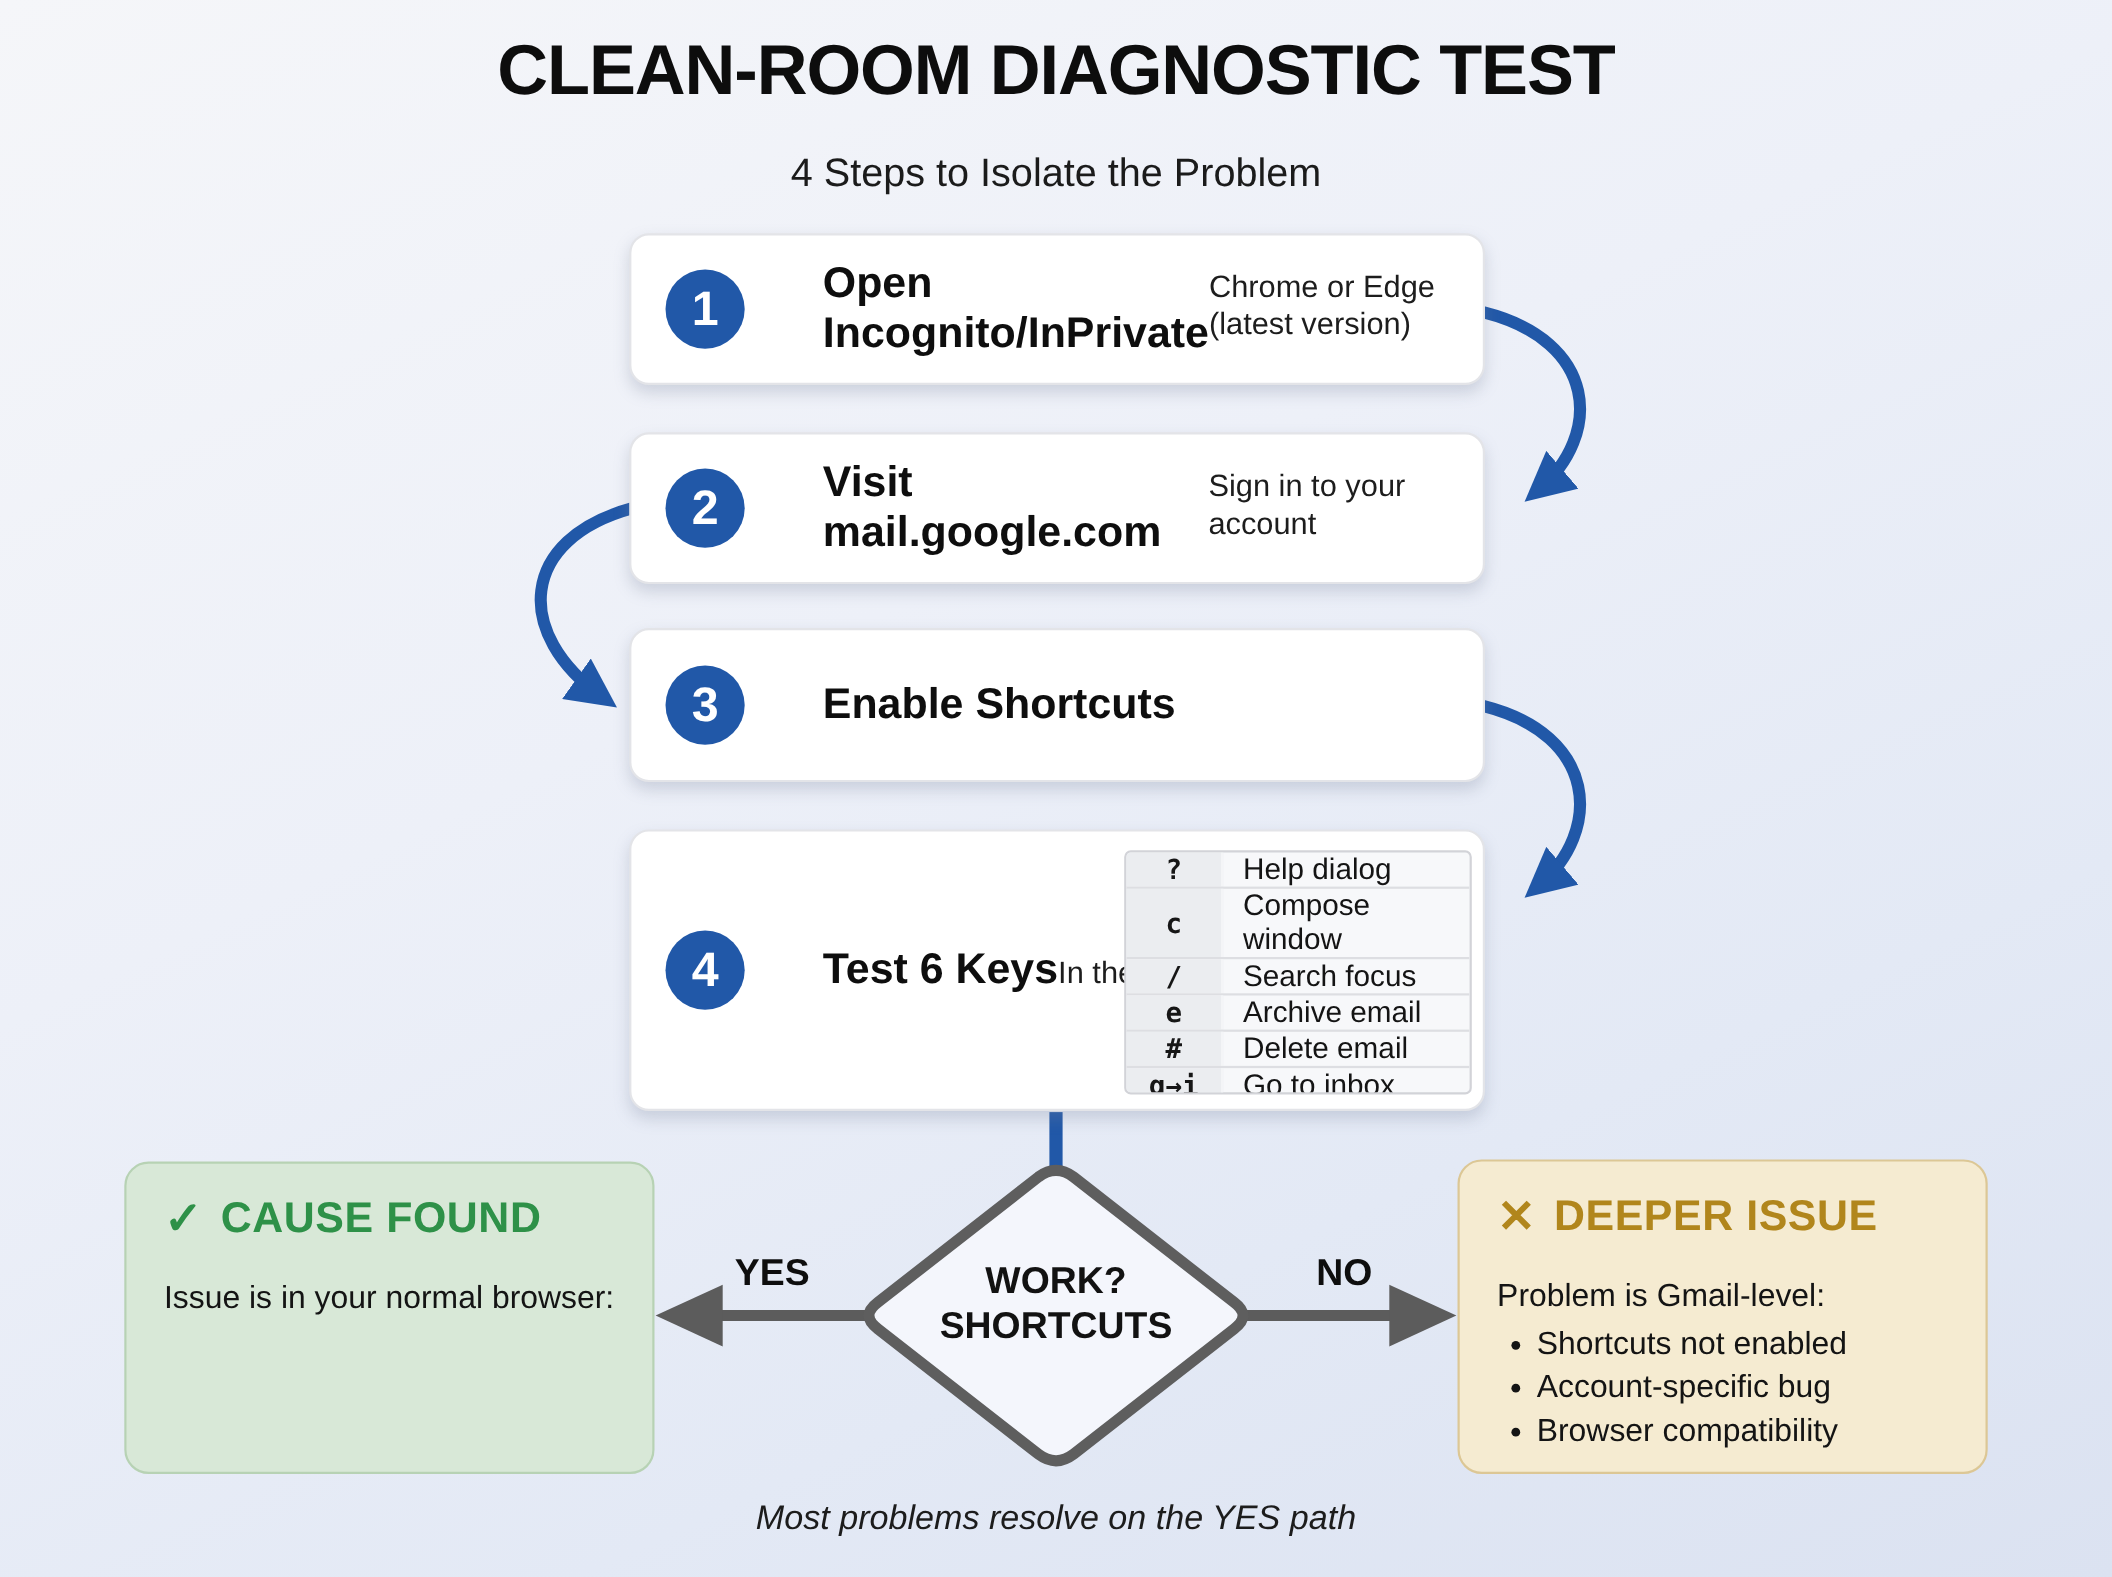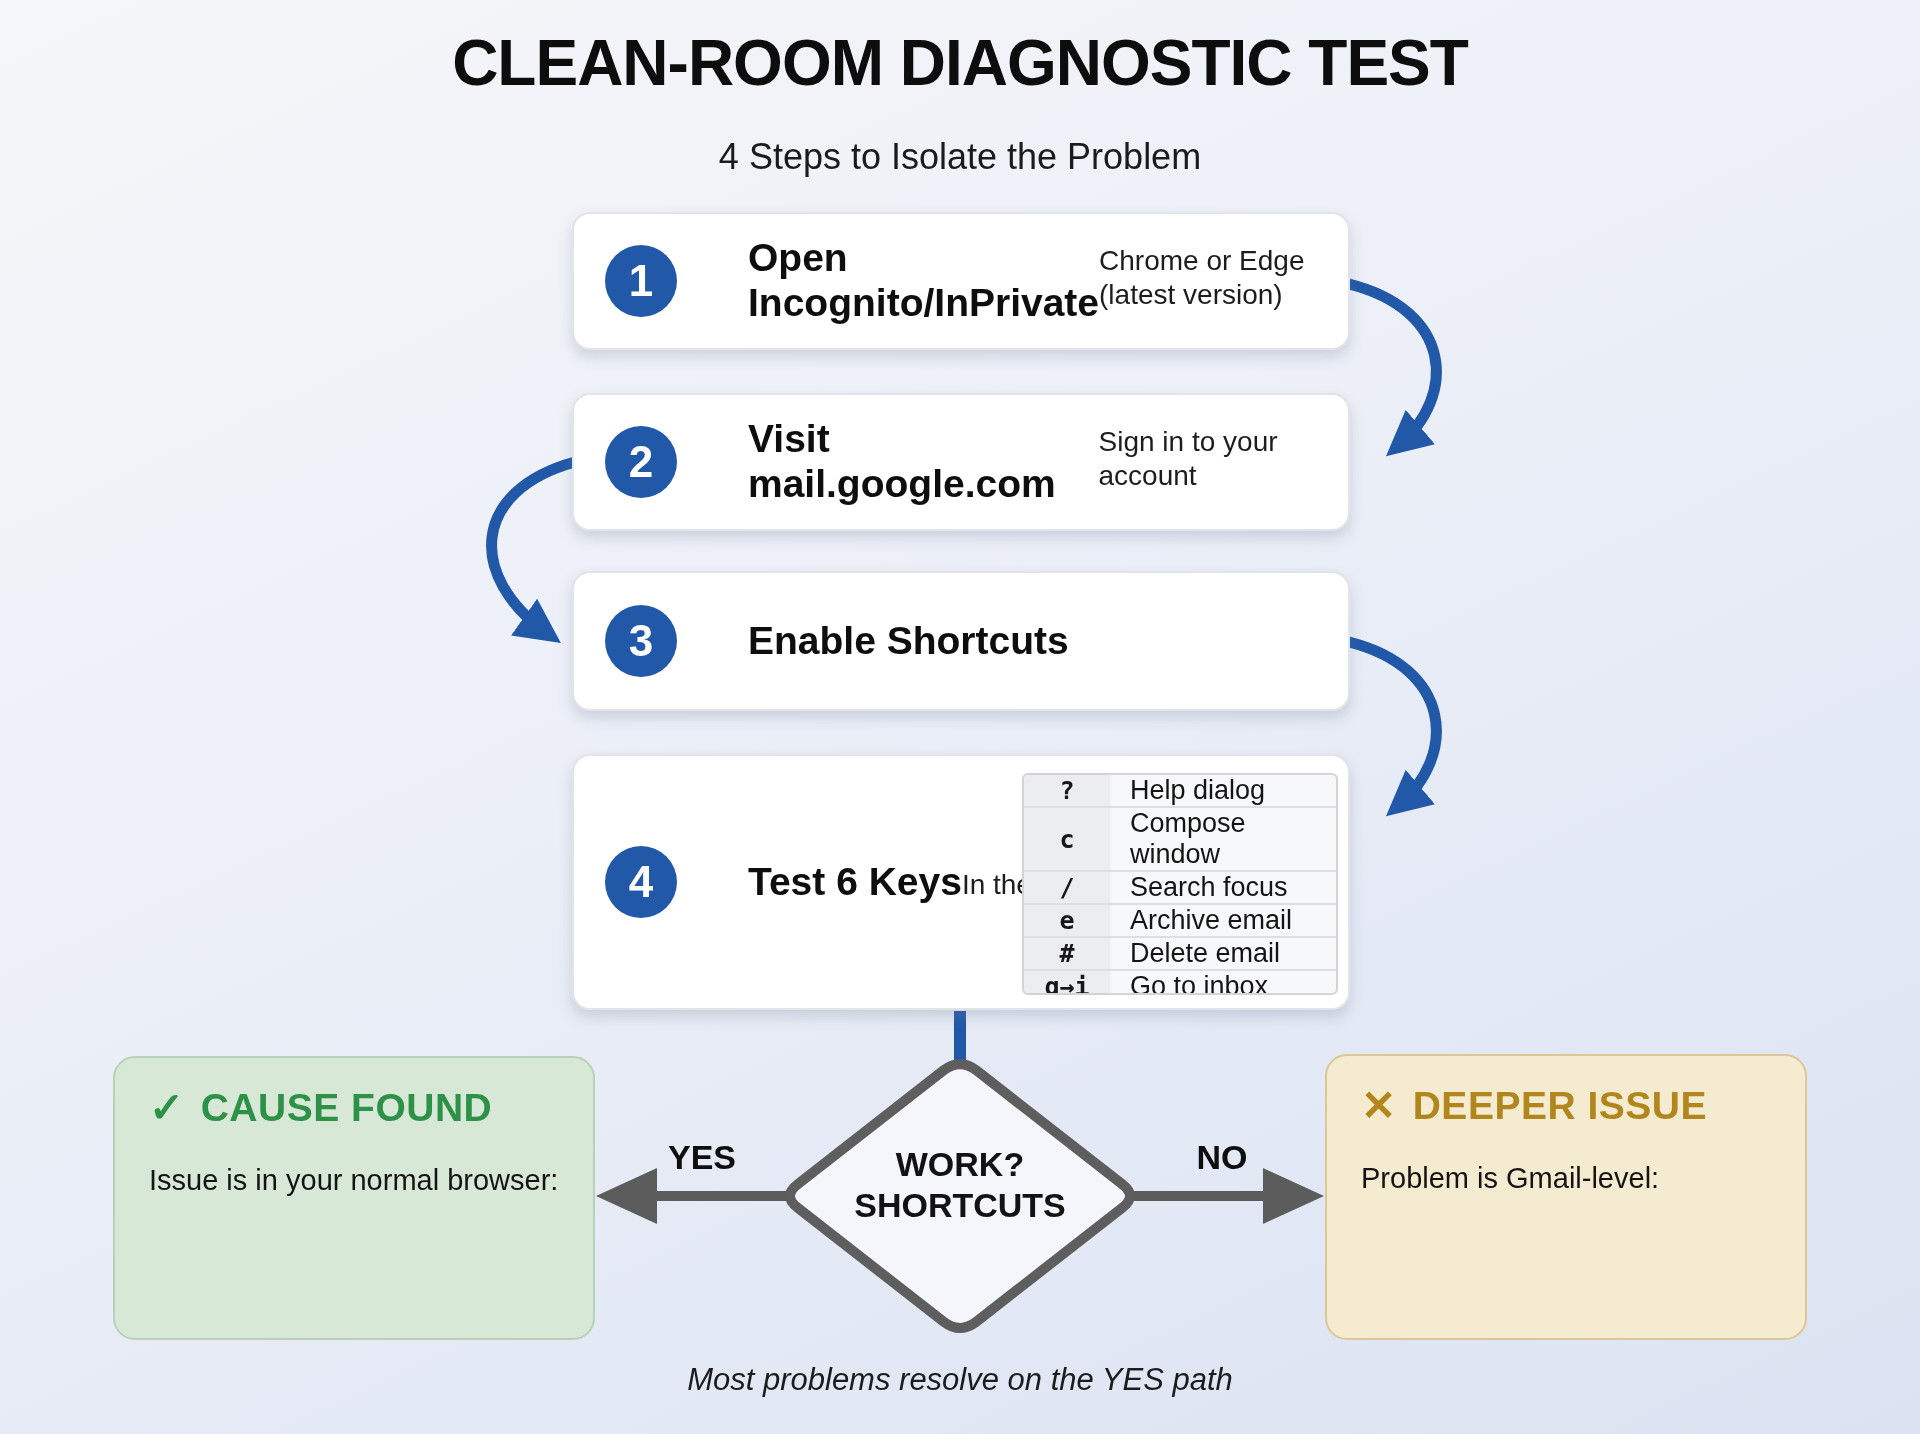--- a/index.html
+++ b/index.html
@@ -196,17 +196,22 @@
     </div>
     <div class="outcome-intro">Issue is in your normal browser:</div>
   </div>
 
   <div class="outcome-box outcome-no">
     <div class="outcome-head">
       <span class="outcome-icon">✕</span>
       <span>DEEPER ISSUE</span>
     </div>
     <div class="outcome-intro">Problem is Gmail-level:</div>
+    <ul class="outcome-list">
+      <li>Shortcuts not enabled</li>
+      <li>Account-specific bug</li>
+      <li>Browser compatibility</li>
+    </ul>
   </div>
 
   <div class="footnote">Most problems resolve on the YES path</div>
 
 </div>
 
 </body></html>

